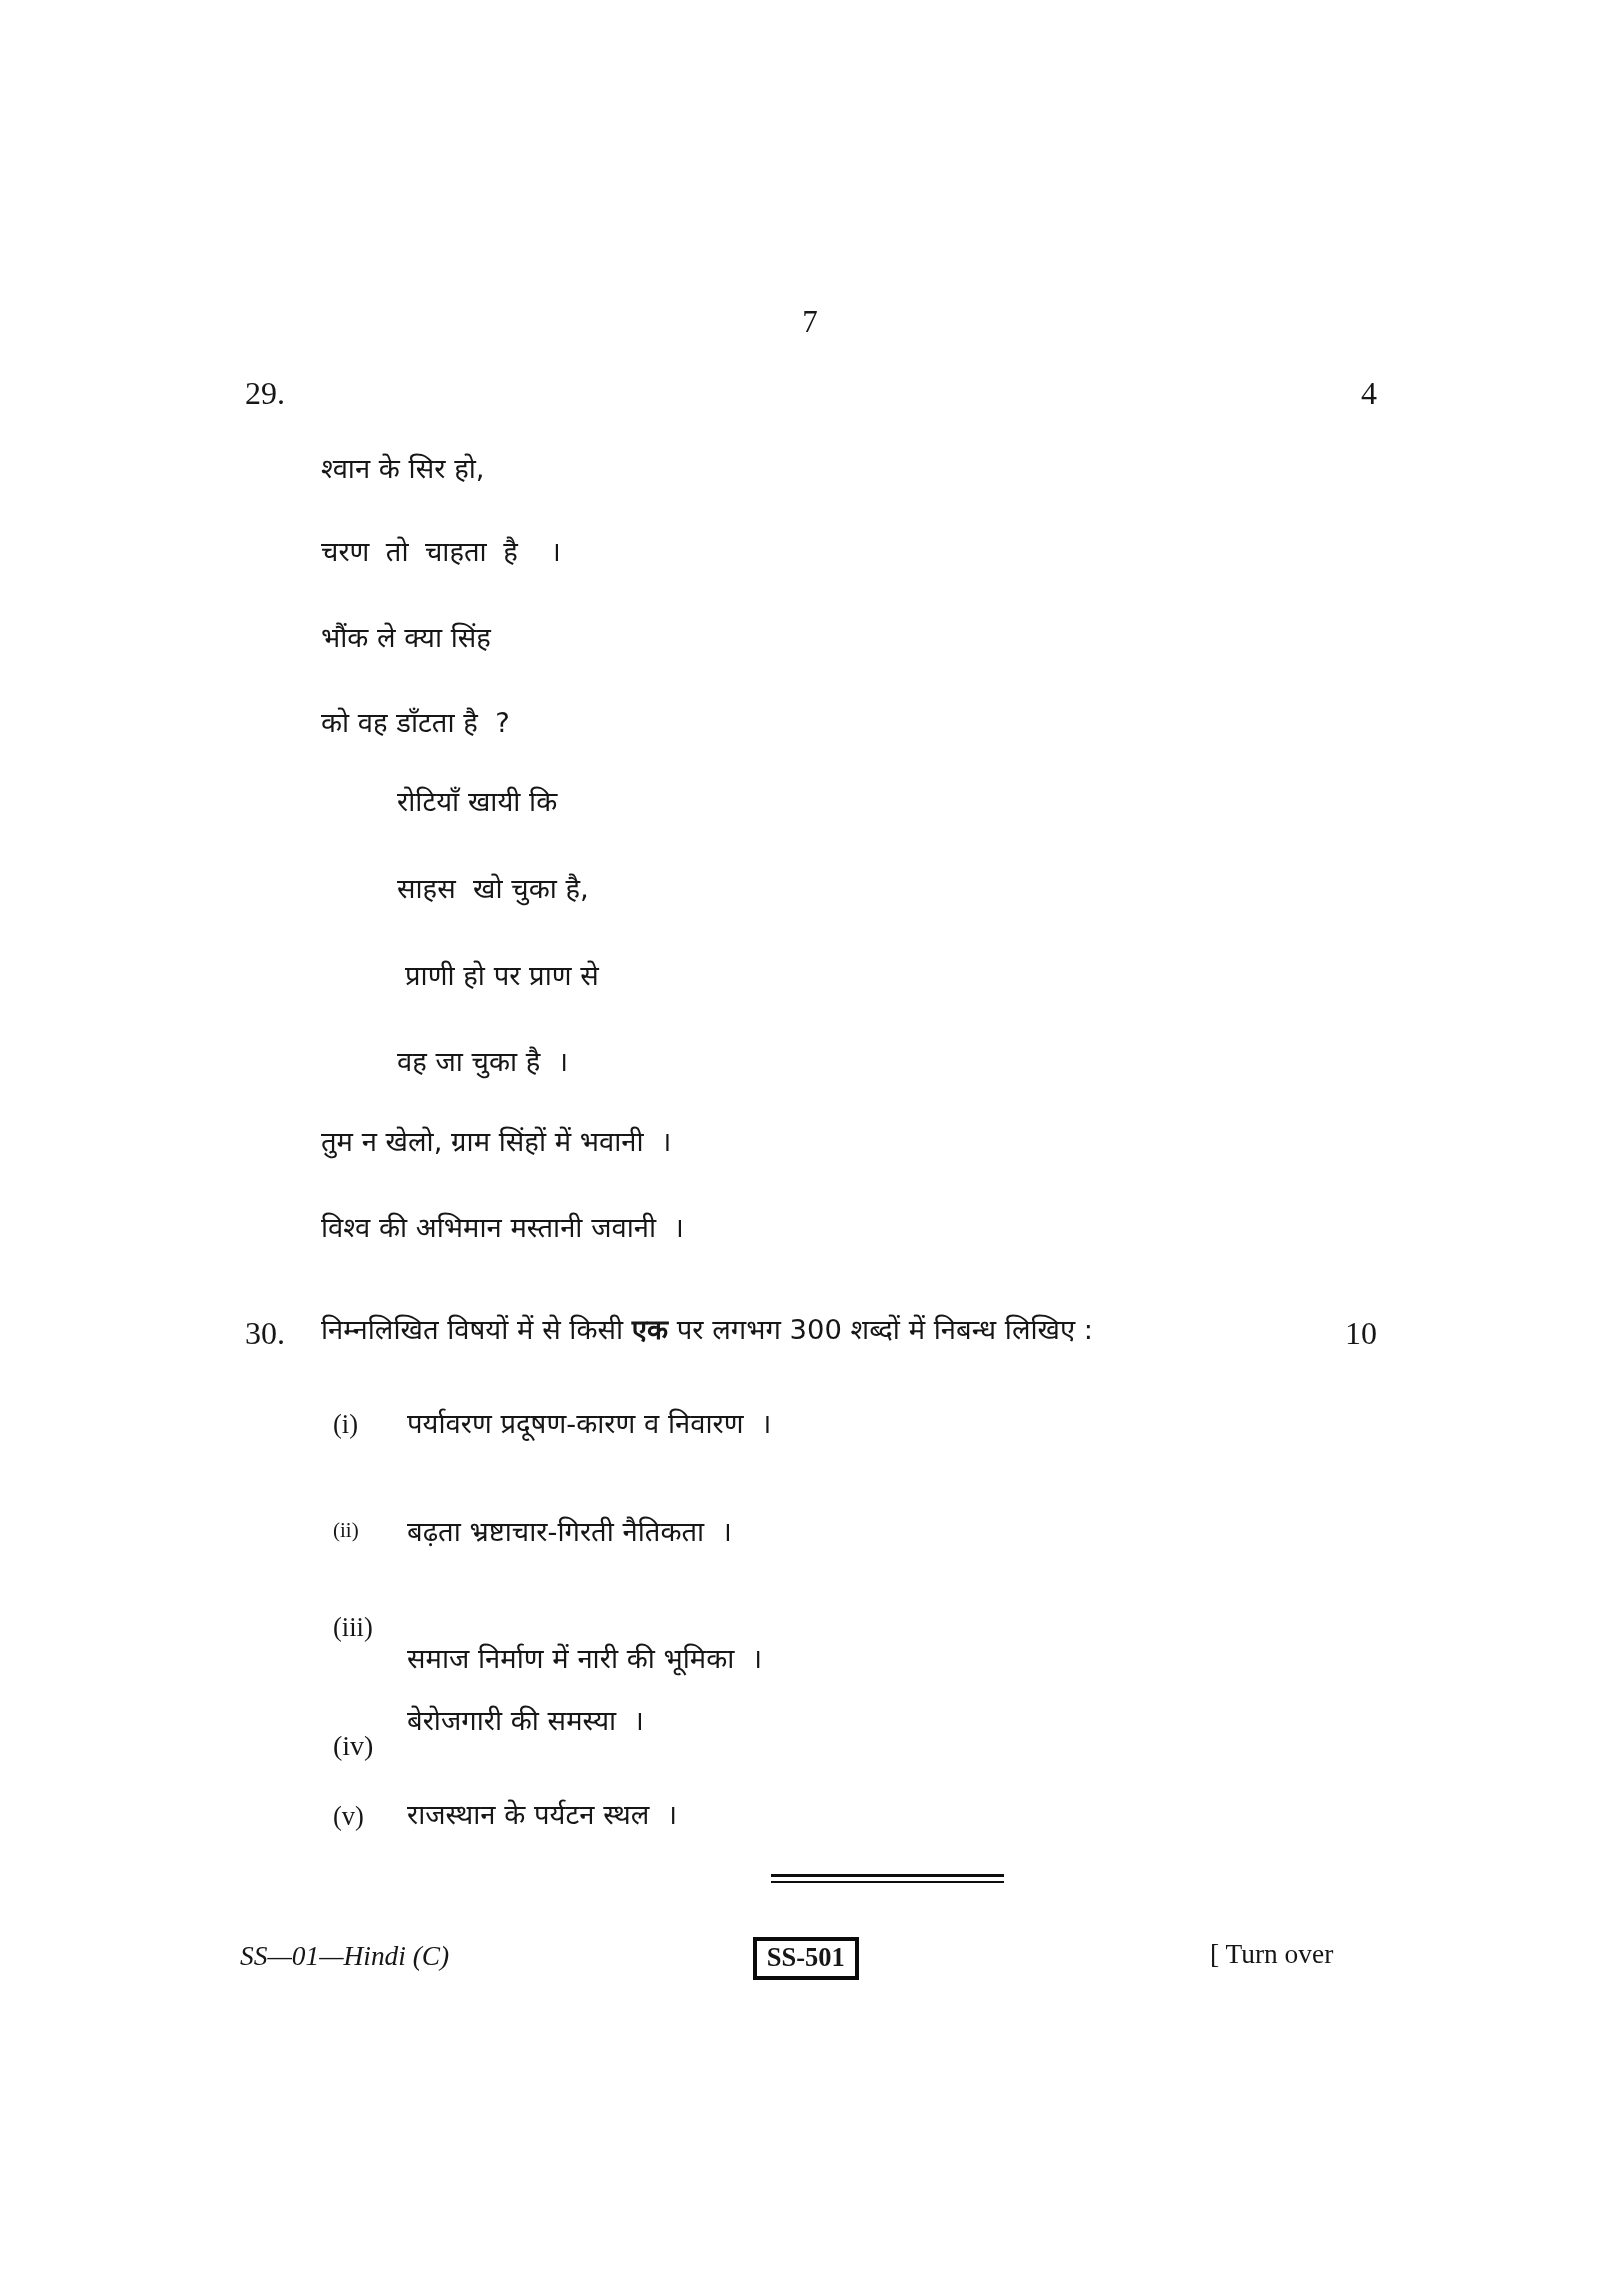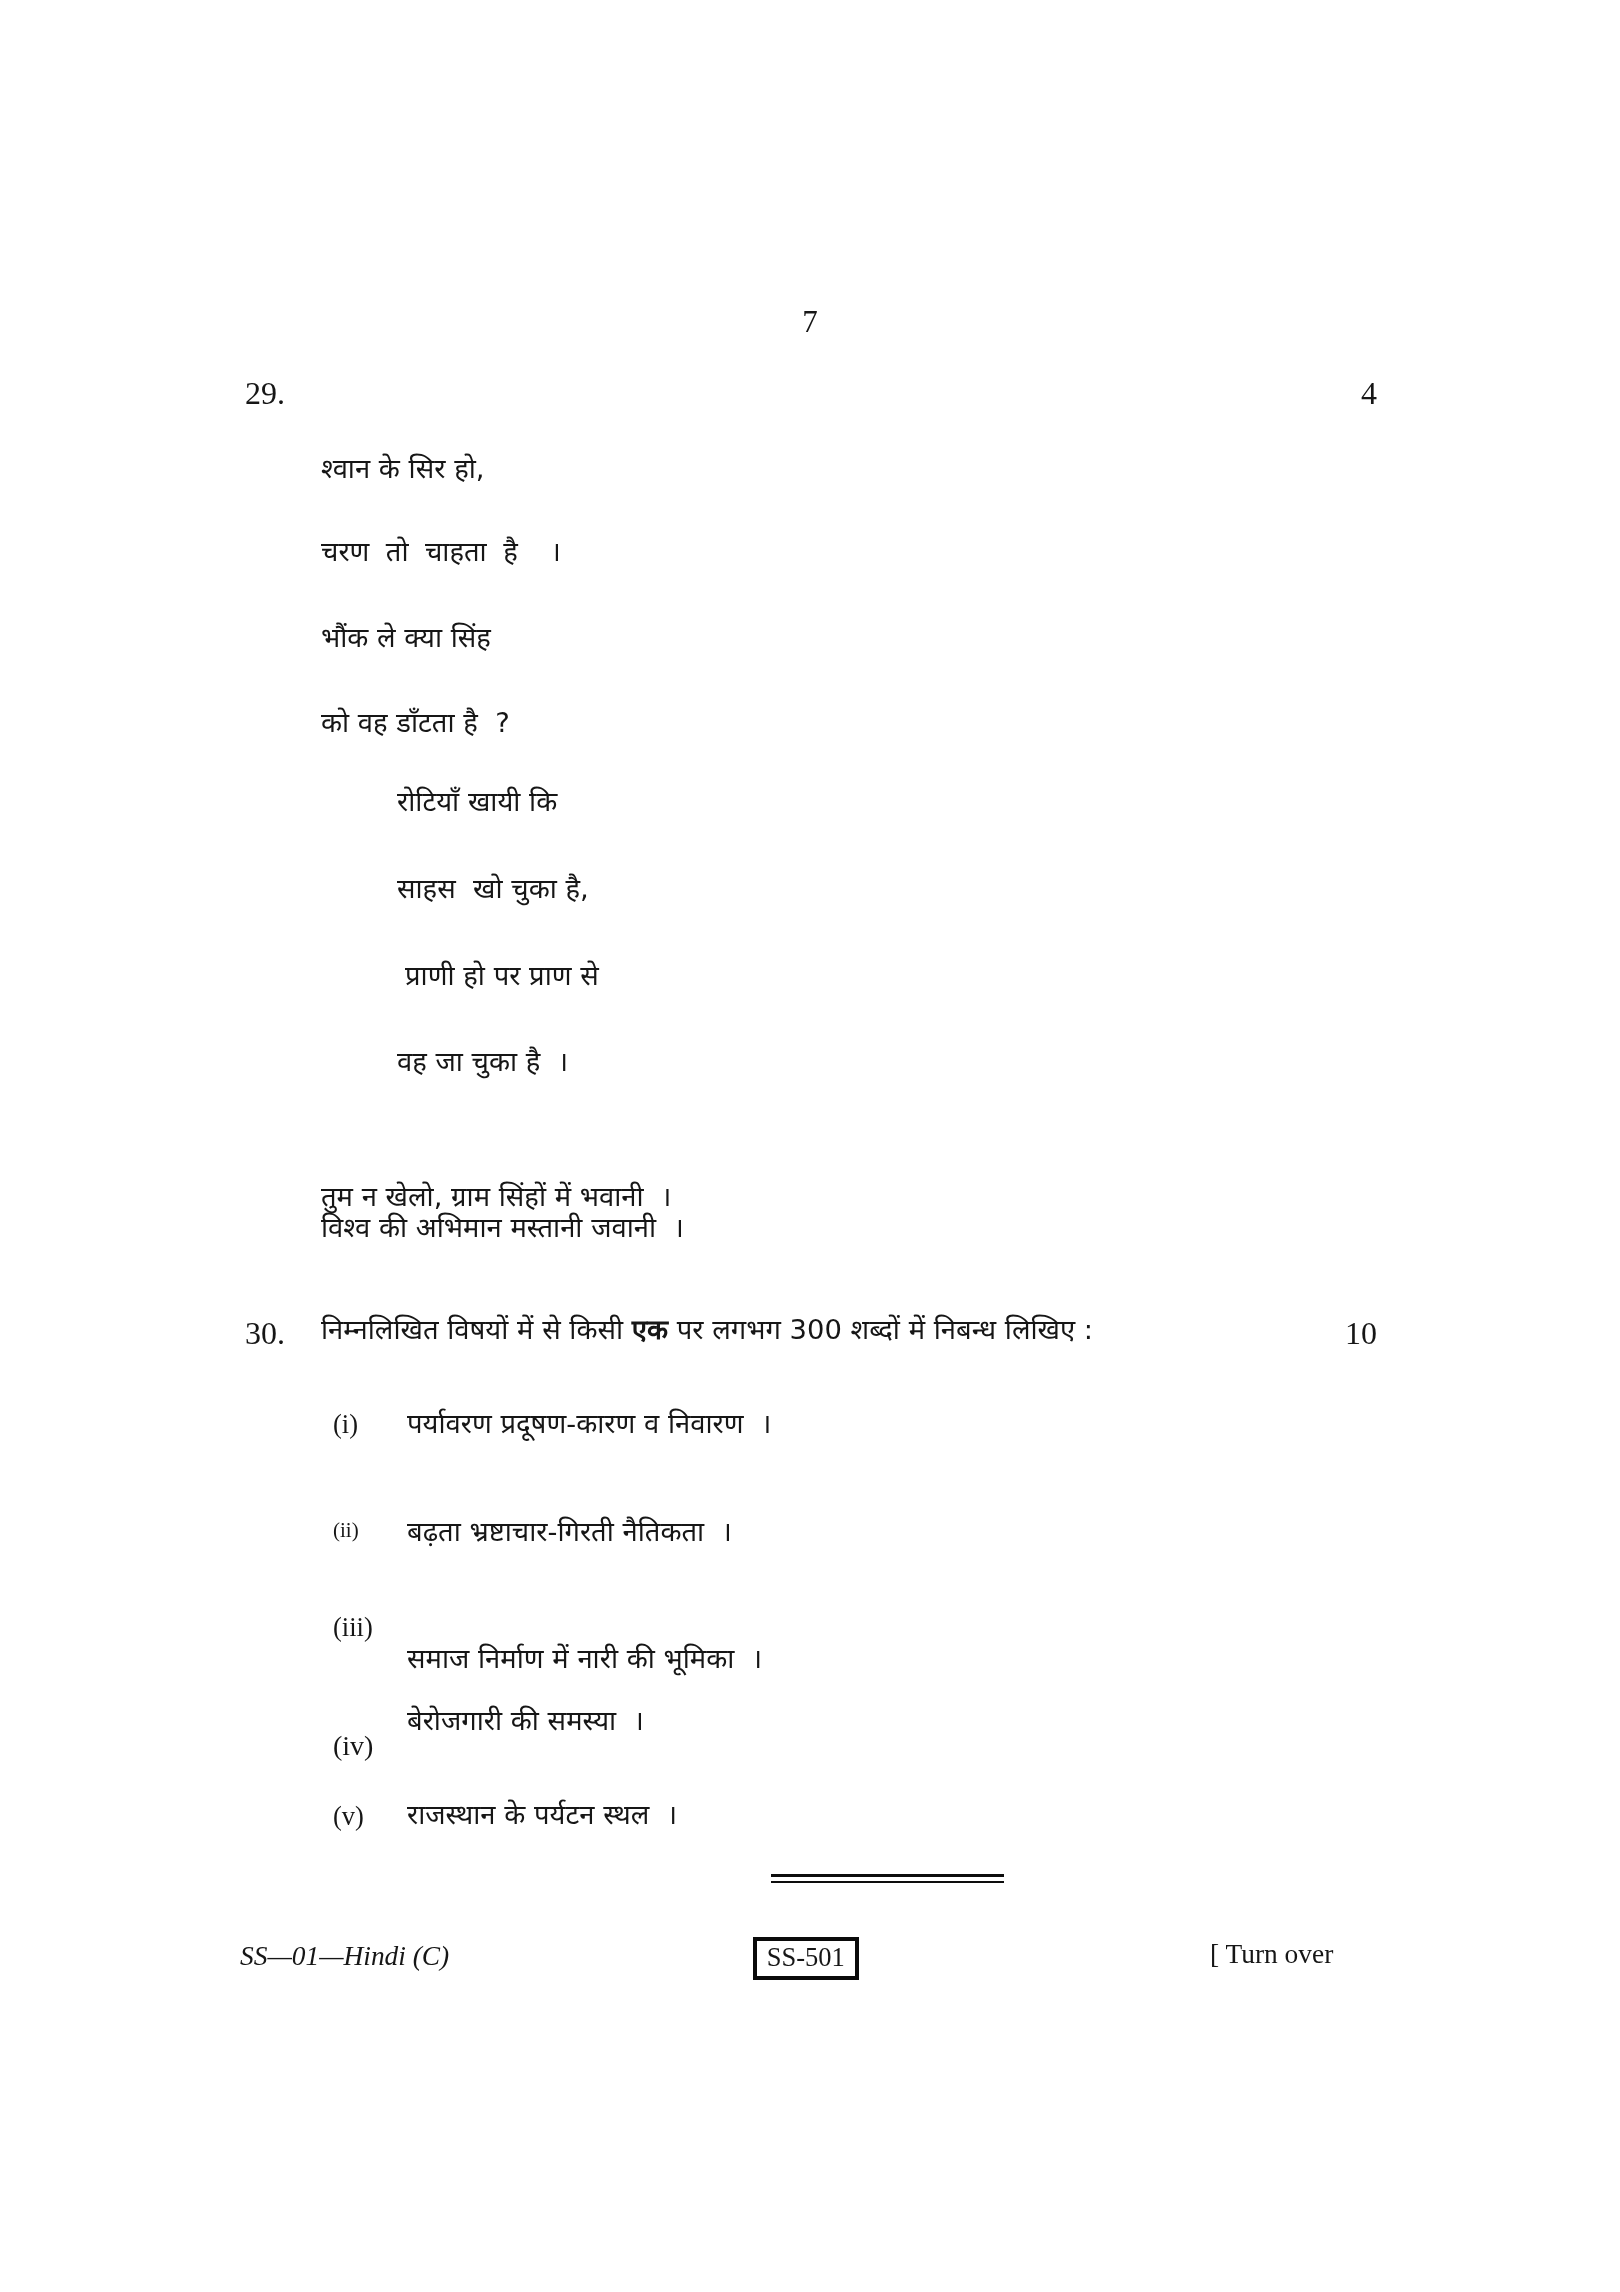--- a/index.html
+++ b/index.html
@@ -47,21 +47,21 @@
   }
   .footer-left {
     top: 1941px; left: 240px;
     font-style: italic;
     font-size: 27.4px;
   }
   .footer-box {
     top: 1937px; left: 753px;
     border: 4.9px solid #0a0a0a;
     padding: 1px 9.8px 2.9px 9.8px;
-    font-weight: normal;
+    font-weight: bold;
     font-size: 26.5px;
     background: #ffffff;
   }
   .footer-right {
     top: 1939px; left: 1210px;
     font-size: 27.4px;
   }
 </style>
 </head>
 <body>
@@ -74,21 +74,21 @@
   <div class="abs lat q-marks" style="top:375px;">4</div>
 
   <div class="abs dev" style="top:452px; left:321px;">श्वान के सिर हो,</div>
   <div class="abs dev" style="top:537px; left:321px;font-family:Liberation Mono, monospace;">चरण तो चाहता है  ।</div>
   <div class="abs dev" style="top:621px; left:321px;">भौंक ले क्या सिंह</div>
   <div class="abs dev" style="top:706px; left:321px;">को वह डाँटता है  ?</div>
   <div class="abs dev" style="top:785px; left:397px;">रोटियाँ खायी कि</div>
   <div class="abs dev" style="top:872px; left:397px;">साहस  खो चुका है,</div>
   <div class="abs dev" style="top:959px; left:405px;">प्राणी हो पर प्राण से</div>
   <div class="abs dev" style="top:1045px; left:397px;">वह जा चुका है  ।</div>
-  <div class="abs dev" style="top:1180px; left:321px;text-align:right;">तुम न खेलो, ग्राम सिंहों में भवानी  ।</div>
+  <div class="abs dev" style="top:1125px; left:321px;text-align:right;">तुम न खेलो, ग्राम सिंहों में भवानी  ।</div>
   <div class="abs dev" style="top:1211px; left:321px;">विश्व की अभिमान मस्तानी जवानी  ।</div>
 
   <div class="abs lat q-number" style="top:1315px;">30.</div>
   <div class="abs dev q-text" style="top:1313px;"><span>निम्नलिखित विषयों में से किसी </span><span class="bold">एक</span><span> पर लगभग 300 शब्दों में निबन्ध लिखिए :</span></div>
   <div class="abs lat q-marks" style="top:1315px;">10</div>
 
   <div class="abs lat opt-label" style="top:1409px; font-size:26.5px;">(i)</div>
   <div class="abs dev opt-text" style="top:1407px;">पर्यावरण प्रदूषण-कारण व निवारण  ।</div>
 
   <div class="abs lat opt-label" style="top:1518px; font-size:21px;">(ii)</div>

